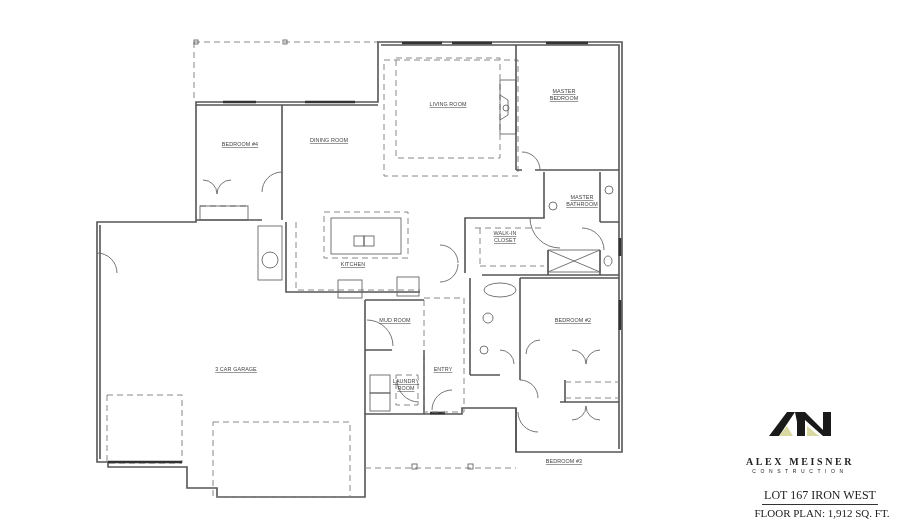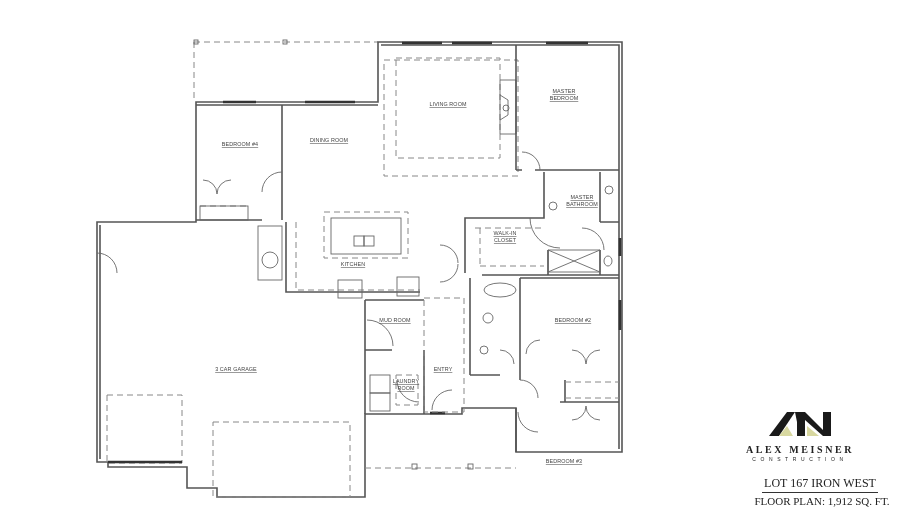--- a/index.html
+++ b/index.html
@@ -4,21 +4,21 @@
 <style>
   html,body{margin:0;padding:0;background:#fff;}
   body{width:900px;height:529px;position:relative;overflow:hidden;font-family:"Liberation Sans",sans-serif;}
   #plan{position:absolute;left:0;top:0;width:900px;height:529px;}
   .wall{fill:none;stroke:#555;stroke-width:1.6;}
   .thin{fill:none;stroke:#666;stroke-width:0.9;}
   .dash{fill:none;stroke:#888;stroke-width:1;stroke-dasharray:6 4;}
   .win{stroke:#333;stroke-width:2.6;}
   .lbl{font-family:"Liberation Sans",sans-serif;font-size:5.4px;fill:#444;text-decoration:underline;letter-spacing:0.1px;}
   #titleblock{position:absolute;left:700px;top:410px;width:200px;text-align:center;font-family:"Liberation Serif",serif;color:#222;}
-  .logo-name{font-family:"Liberation Serif",serif;font-weight:bold;font-size:10px;letter-spacing:2.6px;margin-top:2px;}
+  .logo-name{font-family:"Liberation Serif",serif;font-weight:bold;font-size:10px;letter-spacing:2.6px;margin-top:14px;}
   .logo-sub{font-family:"Liberation Sans",sans-serif;font-size:5px;letter-spacing:4.6px;margin-top:1px;}
   .lot{font-size:12px;line-height:18px;margin-top:12px;display:inline-block;border-bottom:1.5px solid #333;padding:0 2px;margin-left:40px;}
   .addr{font-size:17px;line-height:19px;}
   .fp{font-size:11px;line-height:16px;margin-left:44px;}
 </style>
 </head>
 <body>
 
 <svg id="plan" viewBox="0 0 900 529" xmlns="http://www.w3.org/2000/svg">
 

